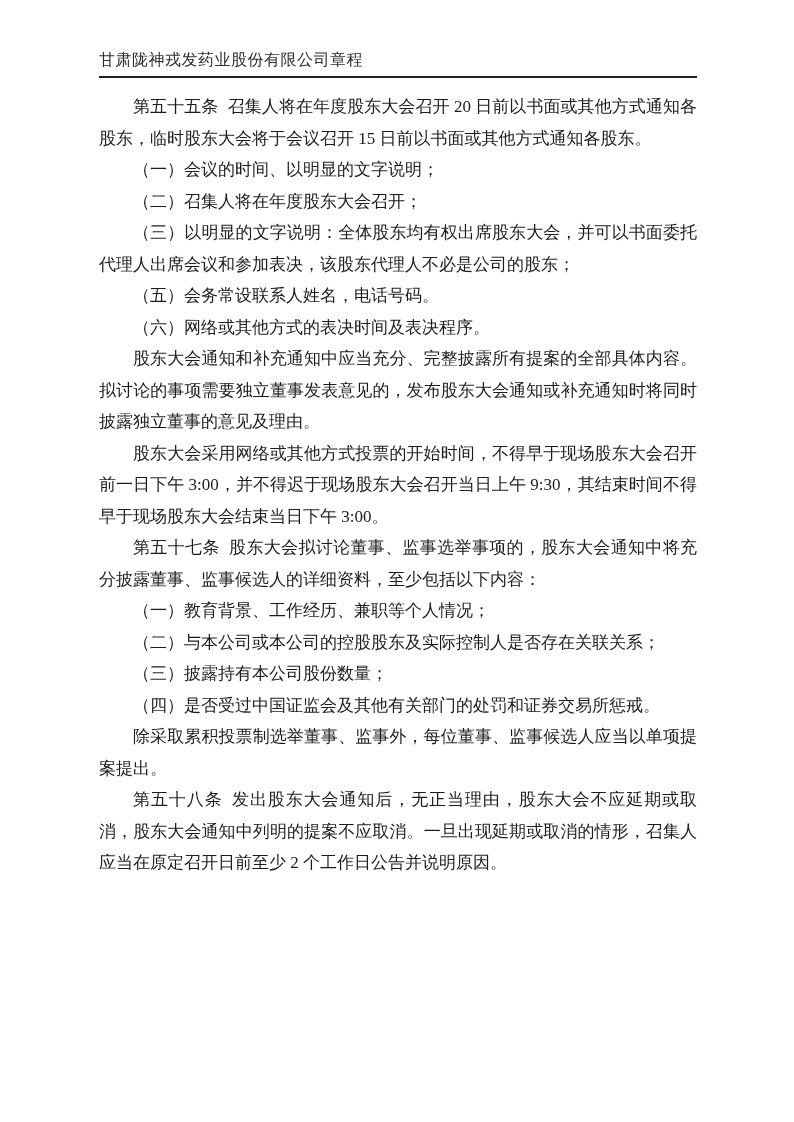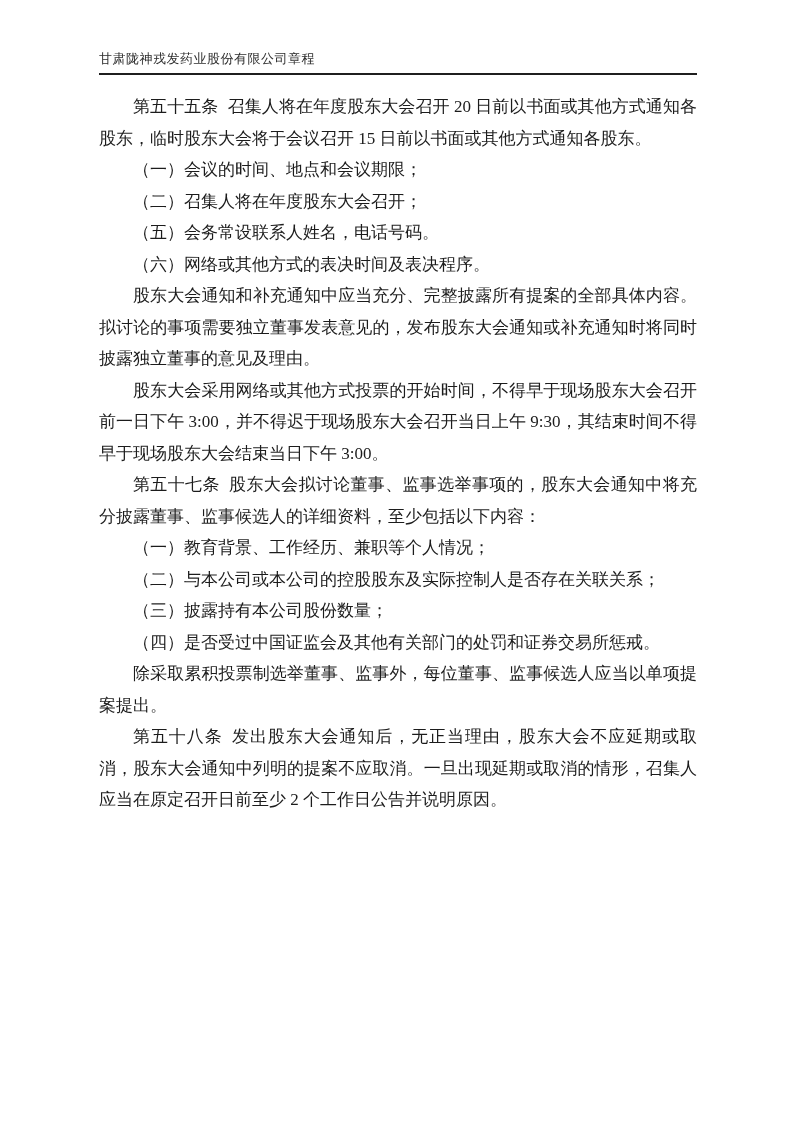--- a/index.html
+++ b/index.html
@@ -16,21 +16,21 @@
     color: #1c1c1c;
     overflow: hidden;
   }
   .header {
     position: absolute;
     left: 99px;
     width: 598px;
     top: 50px;
     padding-bottom: 5px;
     border-bottom: 2px solid #1f1f1f;
-    font-size: 13px;
+    font-size: 16px;
     letter-spacing: 0.5px;
     color: #2e2e2e;
   }
   .content {
     position: absolute;
     left: 99px;
     top: 91px;
     width: 598px;
     font-size: 17px;
     line-height: 31.5px;
@@ -62,24 +62,25 @@
 
   <div class="header">
     <span>甘肃陇神戎发药业股份有限公司章程</span>
   </div>
 
   <div class="content">
 
     <p class="para"><span class="term">第五十五条</span><span>召集人将在年度股东大会召开 20 日前以书面或其他方式通知各股东，临时股东大会将于会议召开 15 日前以书面或其他方式通知各股东。</span></p>
 
 
-    <p class="para"><span>（一）会议的时间、地点和会议期限；</span></p>
+    <p class="para"><span>（一）会议的时间、以明显的文字说明；</span></p>
 
     <p class="para"><span>（二）召集人将在年度股东大会召开；</span></p>
 
+    <p class="para"><span>（三）以明显的文字说明：全体股东均有权出席股东大会，并可以书面委托代理人出席会议和参加表决，该股东代理人不必是公司的股东；</span></p>
 
 
     <p class="para"><span>（五）会务常设联系人姓名，电话号码。</span></p>
 
     <p class="para"><span>（六）网络或其他方式的表决时间及表决程序。</span></p>
 
     <p class="para"><span>股东大会通知和补充通知中应当充分、完整披露所有提案的全部具体内容。拟讨论的事项需要独立董事发表意见的，发布股东大会通知或补充通知时将同时披露独立董事的意见及理由。</span></p>
 
     <p class="para"><span>股东大会采用网络或其他方式投票的开始时间，不得早于现场股东大会召开前一日下午 3:00，并不得迟于现场股东大会召开当日上午 9:30，其结束时间不得早于现场股东大会结束当日下午 3:00。</span></p>
 

